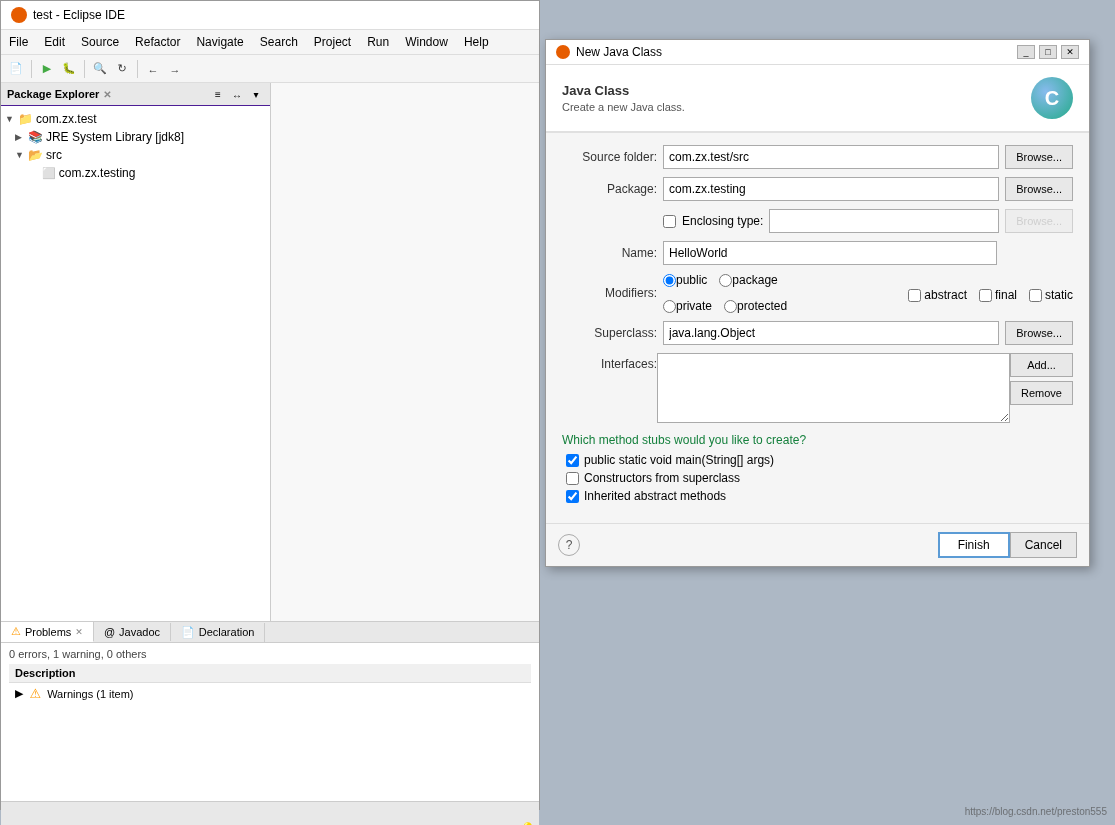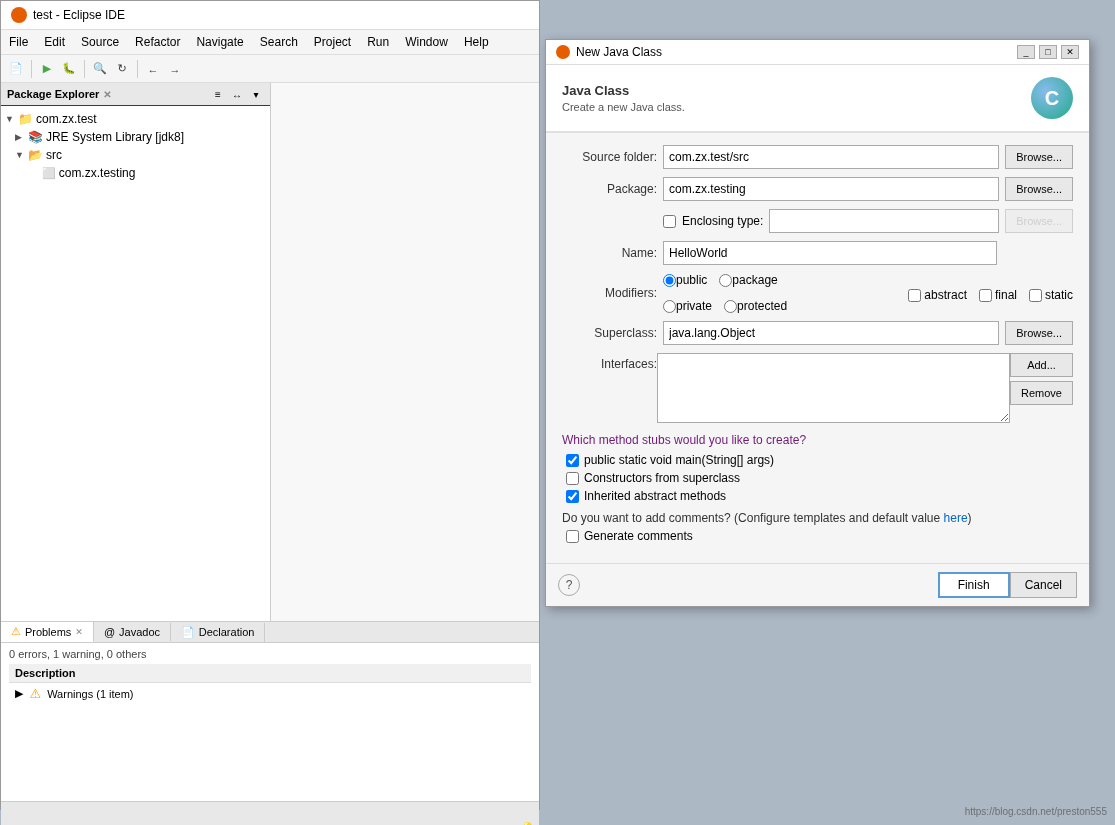--- a/index.html
+++ b/index.html
@@ -368,21 +368,21 @@
       font-size: 12px;
     }
     .interfaces-btns {
       display: flex;
       flex-direction: column;
       gap: 4px;
     }
 
     .section-label {
       font-size: 12px;
-      color: #701a75;
+      color: #15803d;
       margin-bottom: 6px;
       font-weight: normal;
     }
 
     .method-stubs-section { margin-bottom: 8px; }
     .stub-item {
       display: flex;
       align-items: center;
       gap: 5px;
       margin-bottom: 4px;
@@ -675,29 +675,20 @@
         <div class="stub-item">
           <input type="checkbox" style="">
           <span>Constructors from superclass</span>
         </div>
         <div class="stub-item">
           <input type="checkbox" checked="" style="">
           <span>Inherited abstract methods</span>
         </div>
       </div>
 
-      <div class="comments-section">
-        <div class="comments-label">
-          Do you want to add comments? (Configure templates and default value <a href="#">here</a>)
-        </div>
-        <div class="stub-item">
-          <input type="checkbox" style="">
-          <span>Generate comments</span>
-        </div>
-      </div>
     </div>
 
     <div class="dialog-footer">
       <button class="help-btn">?</button>
       <div class="dialog-footer-right">
         <button class="finish-btn">Finish</button>
         <button class="cancel-btn">Cancel</button>
       </div>
     </div>
   </div>

